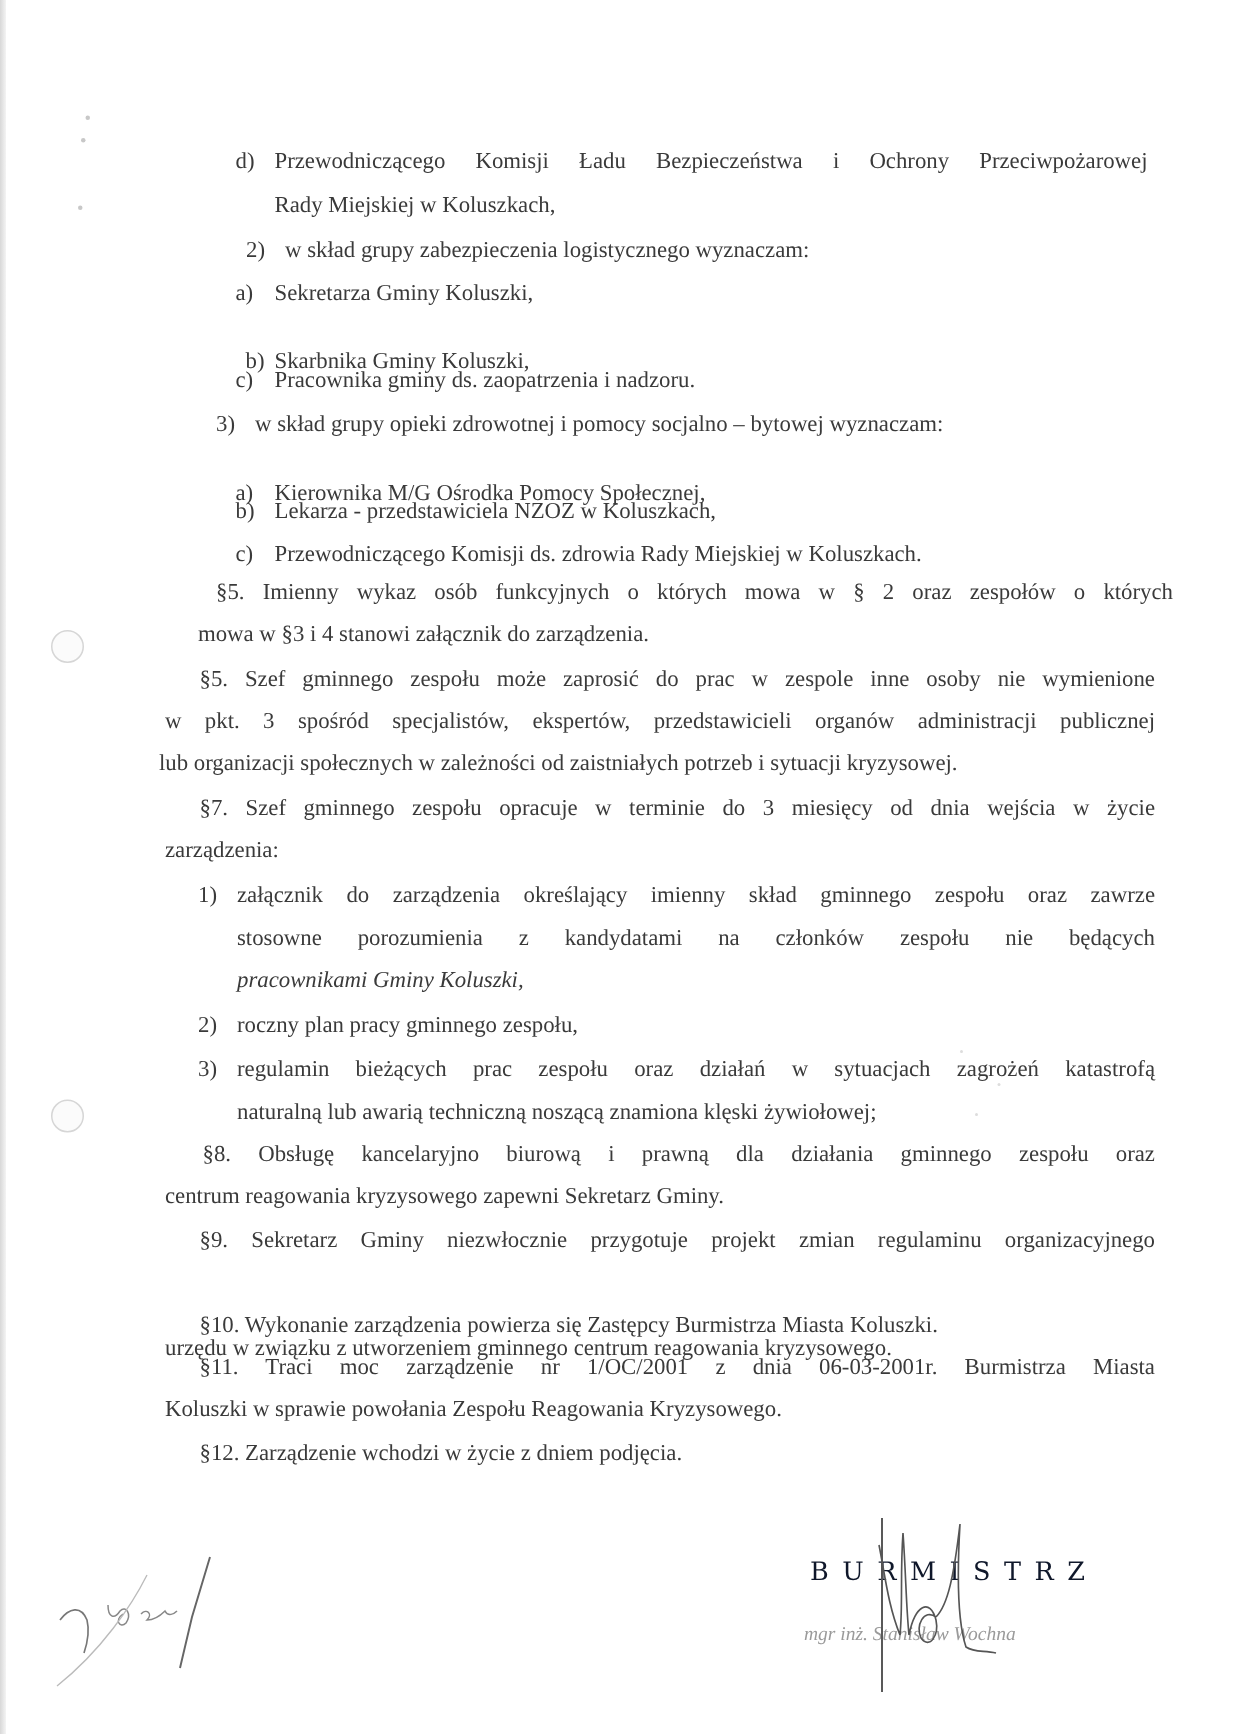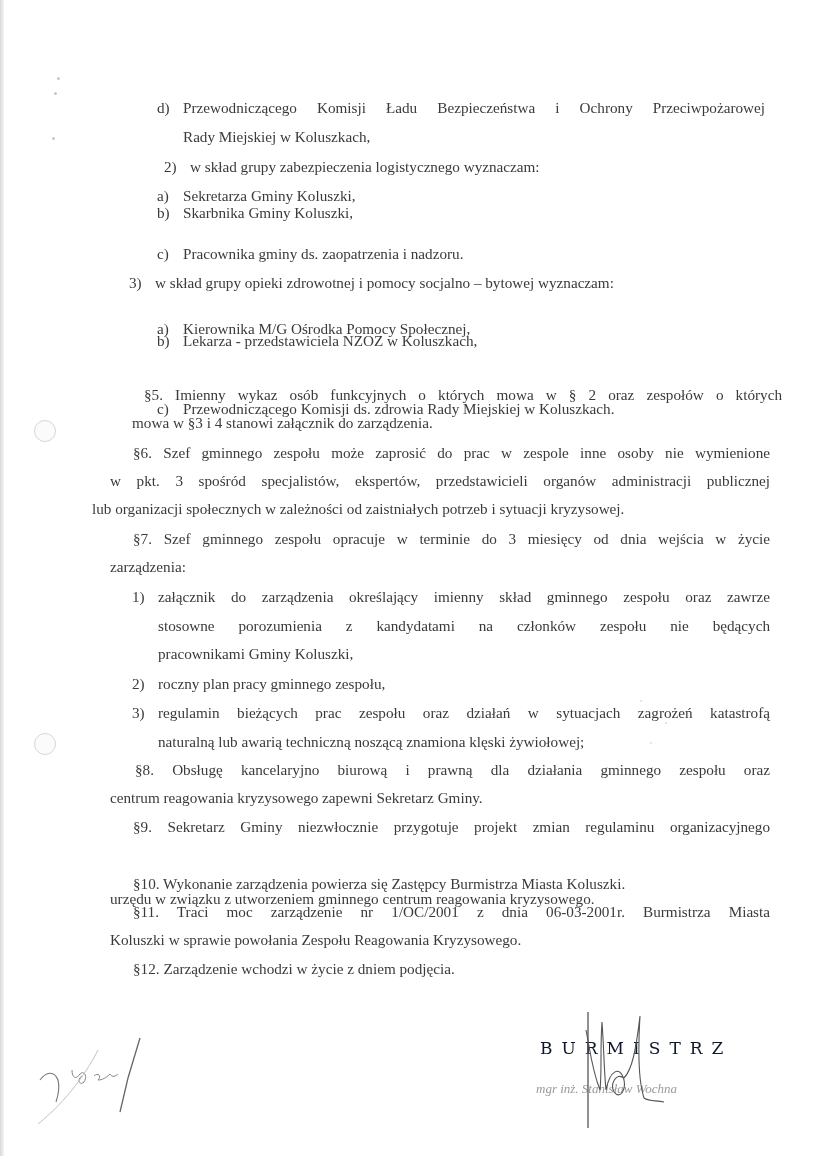--- a/index.html
+++ b/index.html
@@ -49,55 +49,55 @@
     <span class="lab" style="width:26px;">d)</span><span class="justify" style="display:inline-block;width:582px;vertical-align:top;">Przewodniczącego Komisji Ładu Bezpieczeństwa i Ochrony Przeciwpożarowej</span>
   </div>
   <div class="line" style="left:183px;top:128px;">Rady Miejskiej w Koluszkach,</div>
 
   <div class="line" style="left:132px;top:158px;margin-left:32px;">
     <span class="lab" style="width:26px;">2)</span><span>w skład grupy zabezpieczenia logistycznego wyznaczam:</span>
   </div>
   <div class="line" style="left:157px;top:187px;">
     <span class="lab" style="width:26px;">a)</span><span>Sekretarza Gminy Koluszki,</span>
   </div>
-  <div class="line" style="left:157px;top:204px;">
+  <div class="line" style="left:157px;top:232px;text-align:center;">
     <span class="lab" style="width:26px;">b)</span><span>Skarbnika Gminy Koluszki,</span>
   </div>
   <div class="line" style="left:157px;top:245px;">
     <span class="lab" style="width:26px;">c)</span><span>Pracownika gminy ds. zaopatrzenia i nadzoru.</span>
   </div>
 
-  <div class="line" style="left:129px;top:274px;">
+  <div class="line" style="left:144px;top:274px;">
     <span class="lab" style="width:26px;">3)</span><span>w skład grupy opieki zdrowotnej i pomocy socjalno – bytowej wyznaczam:</span>
   </div>
   <div class="line" style="left:157px;top:303px;margin-top:17px;">
     <span class="lab" style="width:26px;">a)</span><span>Kierownika M/G Ośrodka Pomocy Społecznej,</span>
   </div>
   <div class="line" style="left:157px;top:332px;">
     <span class="lab" style="width:26px;">b)</span><span>Lekarza - przedstawiciela NZOZ w Koluszkach,</span>
   </div>
-  <div class="line" style="left:157px;top:361px;margin-top:39px;">
+  <div class="line" style="left:157px;top:361px;">
     <span class="lab" style="width:26px;">c)</span><span>Przewodniczącego Komisji ds. zdrowia Rady Miejskiej w Koluszkach.</span>
   </div>
 
   <div class="line justify" style="left:132px;top:386px;width:638px;margin-left:12px;">§5. Imienny wykaz osób funkcyjnych o których mowa w § 2 oraz zespołów o których</div>
   <div class="line" style="left:132px;top:414px;">mowa w §3 i 4 stanowi załącznik do zarządzenia.</div>
 
-  <div class="line justify" style="left:133px;top:444px;width:637px;">§6. Szef gminnego zespołu może zaprosić do prac w zespole inne osoby nie wymienione</div>
+  <div class="line justify" style="left:133px;top:444px;width:637px;">§5. Szef gminnego zespołu może zaprosić do prac w zespole inne osoby nie wymienione</div>
   <div class="line justify" style="left:110px;top:472px;width:660px;">w pkt. 3 spośród specjalistów, ekspertów, przedstawicieli organów administracji publicznej</div>
-  <div class="line" style="left:92px;top:500px;text-align:center;">lub organizacji społecznych w zależności od zaistniałych potrzeb i sytuacji kryzysowej.</div>
+  <div class="line" style="left:106px;top:500px;text-align:center;">lub organizacji społecznych w zależności od zaistniałych potrzeb i sytuacji kryzysowej.</div>
 
   <div class="line justify" style="left:133px;top:530px;width:637px;">§7. Szef gminnego zespołu opracuje w terminie do 3 miesięcy od dnia wejścia w życie</div>
   <div class="line" style="left:110px;top:558px;">zarządzenia:</div>
 
   <div class="line" style="left:132px;top:588px;width:638px;text-decoration:underline;">
     <span class="lab" style="width:26px;">1)</span><span class="justify" style="display:inline-block;width:612px;vertical-align:top;">załącznik do zarządzenia określający imienny skład gminnego zespołu oraz zawrze</span>
   </div>
   <div class="line justify" style="left:158px;top:617px;width:612px;">stosowne porozumienia z kandydatami na członków zespołu nie będących</div>
-  <div class="line" style="left:158px;top:645px;">pracownikami Gminy Koluszki,</div>
+  <div class="line" style="left:158px;top:645px;font-style:italic;">pracownikami Gminy Koluszki,</div>
 
   <div class="line" style="left:132px;top:675px;">
     <span class="lab" style="width:26px;">2)</span><span>roczny plan pracy gminnego zespołu,</span>
   </div>
   <div class="line" style="left:132px;top:704px;width:638px;">
     <span class="lab" style="width:26px;">3)</span><span class="justify" style="display:inline-block;width:612px;vertical-align:top;">regulamin bieżących prac zespołu oraz działań w sytuacjach zagrożeń katastrofą</span>
   </div>
   <div class="line" style="left:158px;top:733px;">naturalną lub awarią techniczną noszącą znamiona klęski żywiołowej;</div>
 
   <div class="line justify" style="left:135px;top:761px;width:635px;">§8. Obsługę kancelaryjno biurową i prawną dla działania  gminnego zespołu oraz</div>

